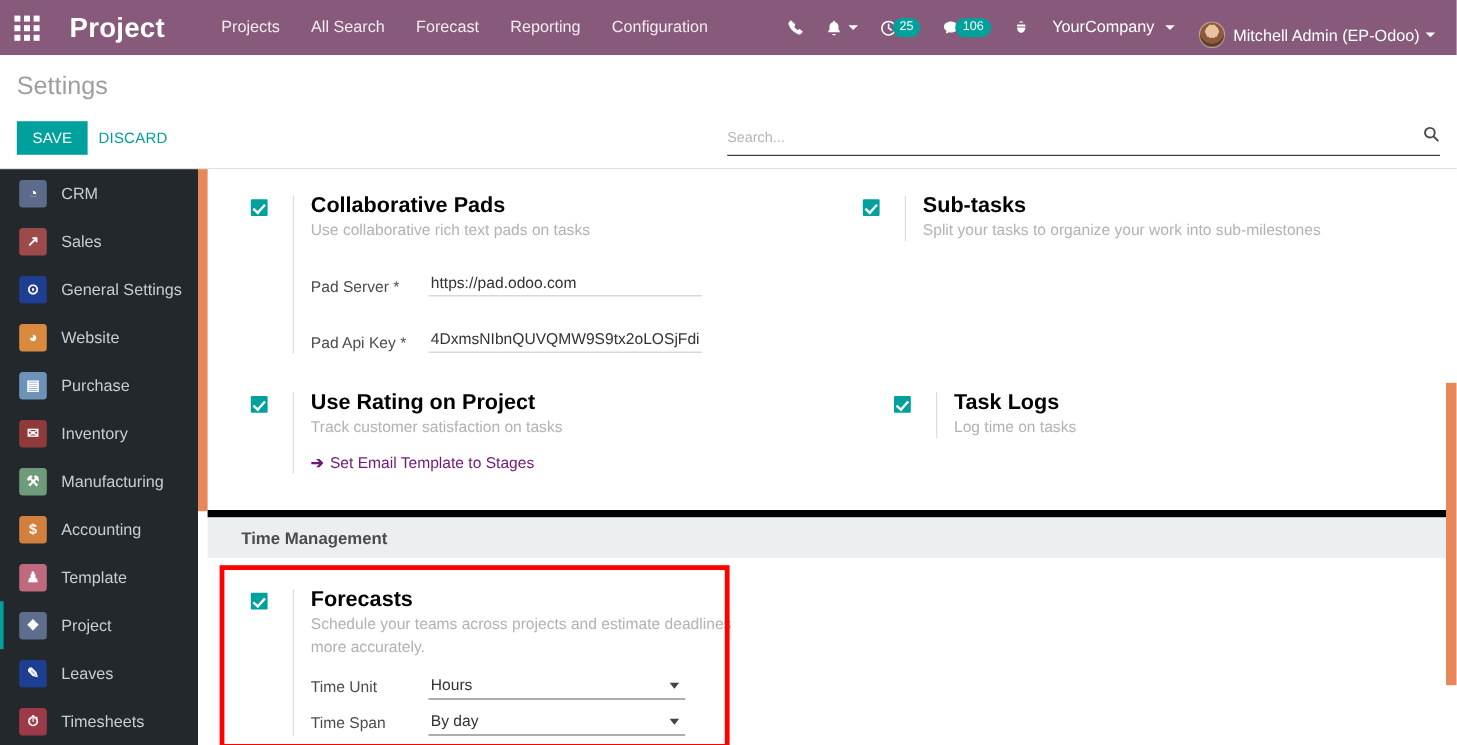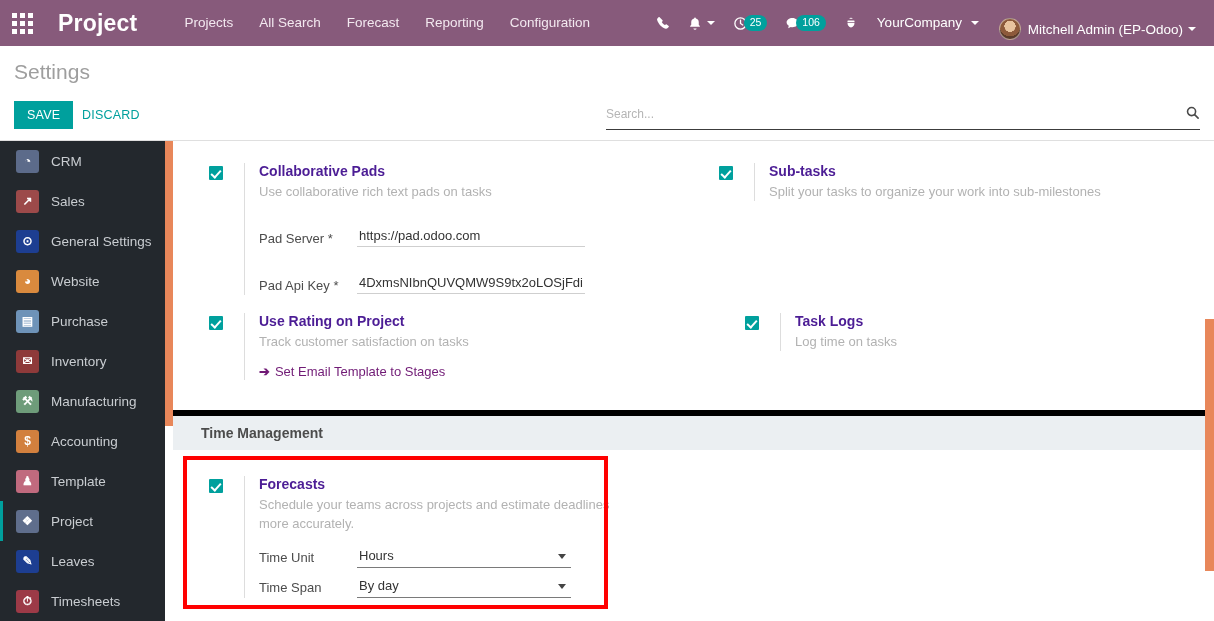--- a/index.html
+++ b/index.html
@@ -161,21 +161,21 @@
   }
   .chk::after {
     content: ""; position: absolute; left: 3.5px; top: 1.5px;
     width: 4px; height: 8px; border: solid #fff;
     border-width: 0 2px 2px 0; transform: rotate(42deg);
   }
   .setting-body {
     margin-left: 21px; padding-left: 14px;
     border-left: 1px solid #dddddd; flex: 1;
   }
-  .s-title { font-size: 14px; font-weight: bold; color: #4c1d95; line-height: 17px; }
+  .s-title { font-size: 18px; font-weight: bold; color: #000000; line-height: 17px; }
   .s-desc { font-size: 13px; color: #b2b2b2; line-height: 19px; padding-top: 2px; }
 
   .field-row { display: flex; align-items: flex-start; margin-top: 26px; }
   .field-label {
     font-size: 13px; color: #4c4c4c; width: 98px; flex: none;
     line-height: 19px; padding-top: 2px;
   }
   .field-input {
     width: 228px; border: none; border-bottom: 1px solid #cfcfcf;
     outline: none; font-size: 13px; color: #333; padding: 1px 2px 3px;
@@ -381,21 +381,21 @@
             <div class="setting">
               <span class="chk"></span>
               <div class="setting-body">
                 <div class="s-title">Sub-tasks</div>
                 <div class="s-desc">Split your tasks to organize your work into sub-milestones</div>
               </div>
             </div>
           </div>
         </div>
 
-        <div class="row2" style="margin-top:8px;gap:40px;">
+        <div class="row2" style="margin-top:22px;gap:40px;">
           <div class="col">
             <div class="setting">
               <span class="chk"></span>
               <div class="setting-body">
                 <div class="s-title">Use Rating on Project</div>
                 <div class="s-desc">Track customer satisfaction on tasks</div>
                 <div class="link-arrow">
                   <span class="arr">➔</span><span>Set Email Template to Stages</span>
                 </div>
               </div>

